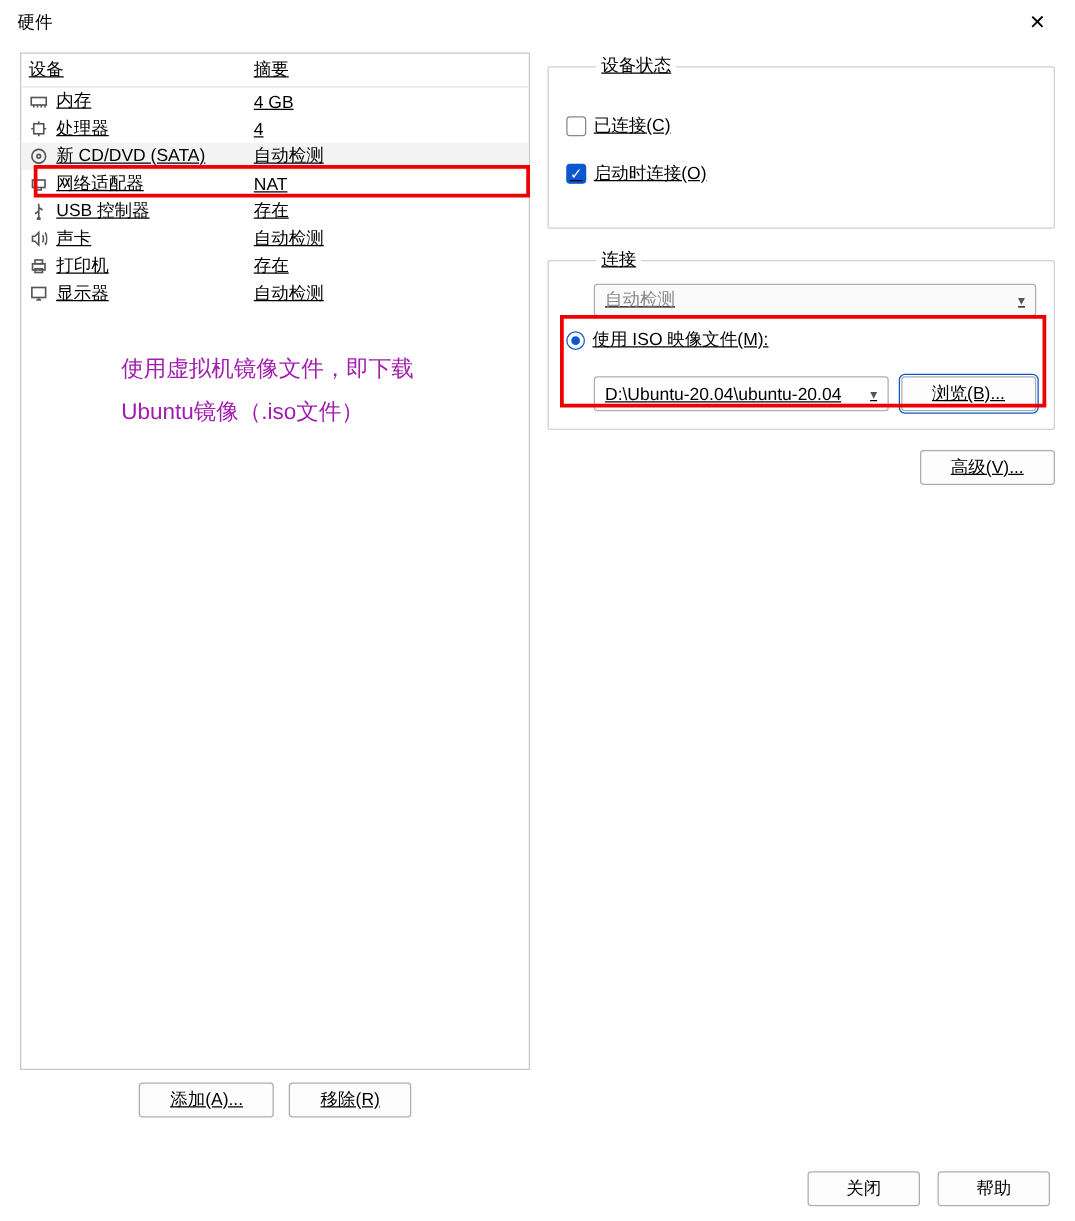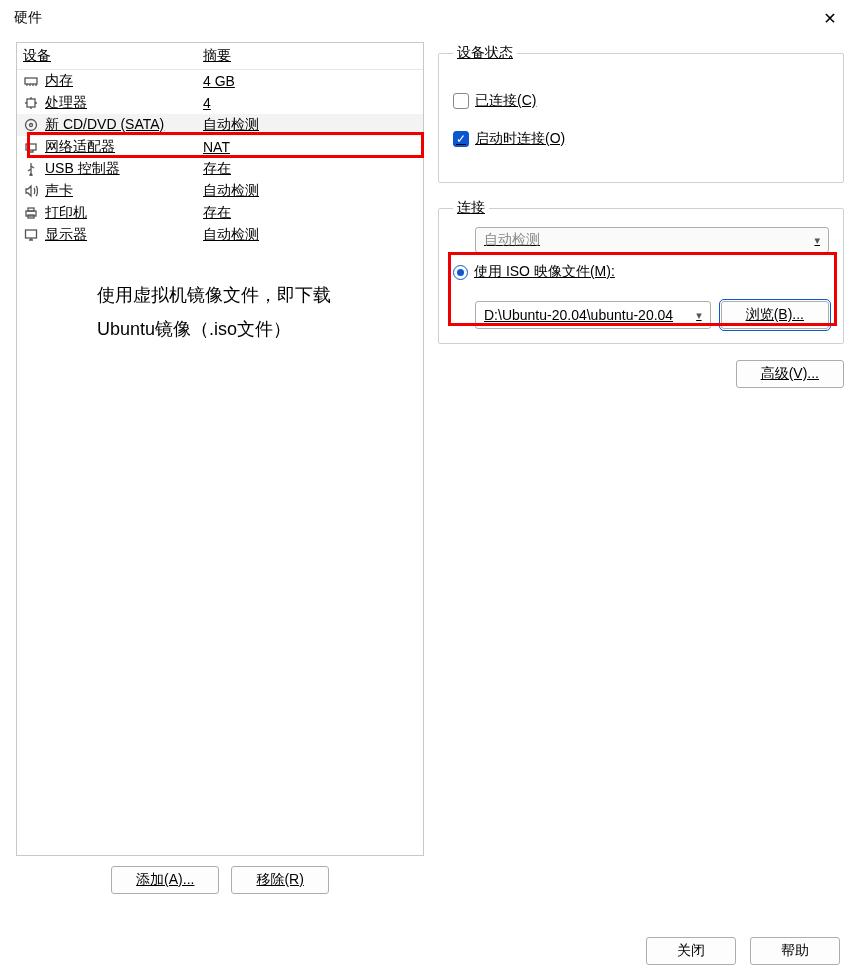--- a/index.html
+++ b/index.html
@@ -33,32 +33,32 @@
   .col-dev { width: 180px; }
   .col-sum { flex:1; }
   .row { display:flex; align-items:center; padding: 2px 6px; height:22px; }
   .row .icn { width: 16px; height:16px; margin-right: 6px; display:flex;align-items:center;justify-content:center; flex-shrink:0;}
   .row .lbl { width: 158px; }
   .row .sum { flex:1; }
   .row.selected { background:#f3f3f3; }
   .red-frame {
     position:absolute; border: 3px solid #e00; pointer-events:none;
   }
-  .annot { position:absolute; color:#000000; font-size:18px; line-height:1.9; }
+  .annot { position:absolute; color:#a21caf; font-size:18px; line-height:1.9; }
   .below-buttons {
     display:flex; gap:12px; justify-content:center; margin-top:10px;
   }
   button.std {
     padding: 4px 24px; background:#fdfdfd; border:1px solid #adadad; border-radius:3px;
     font-size:14px; cursor:pointer;
   }
   button.std.focus { outline:1px solid #0b57d0; outline-offset:1px; }
   .right-col { flex:1; padding-top:2px; }
   fieldset { border:1px solid #d0d0d0; border-radius:2px; margin:0 0 16px 0; padding:10px 14px 14px 14px; }
-  legend { font-size:14px; padding:0 4px; }
+  legend { font-size:14px; padding:0 4px;margin-left:24px; }
   .chk-row, .rad-row { display:flex; align-items:center; gap:6px; margin:20px 0; }
   .chk-box {
     width:16px;height:16px;border:1px solid #888;border-radius:3px;display:inline-flex;
     align-items:center;justify-content:center;font-size:12px;color:#fff;
   }
   .chk-box.checked { background:#0b57d0;border-color:#0b57d0; }
   .radio {
     width:15px;height:15px;border:1px solid #666;border-radius:50%;display:inline-flex;
     align-items:center;justify-content:center;
   }

